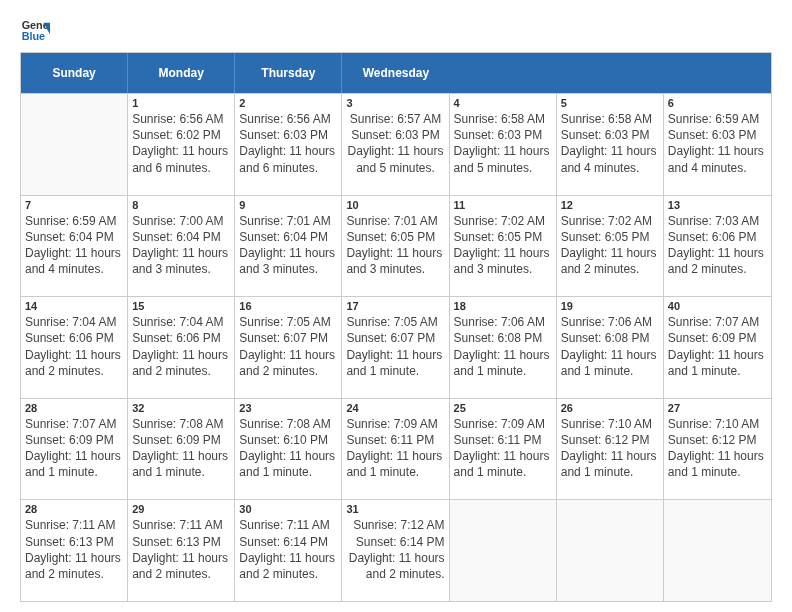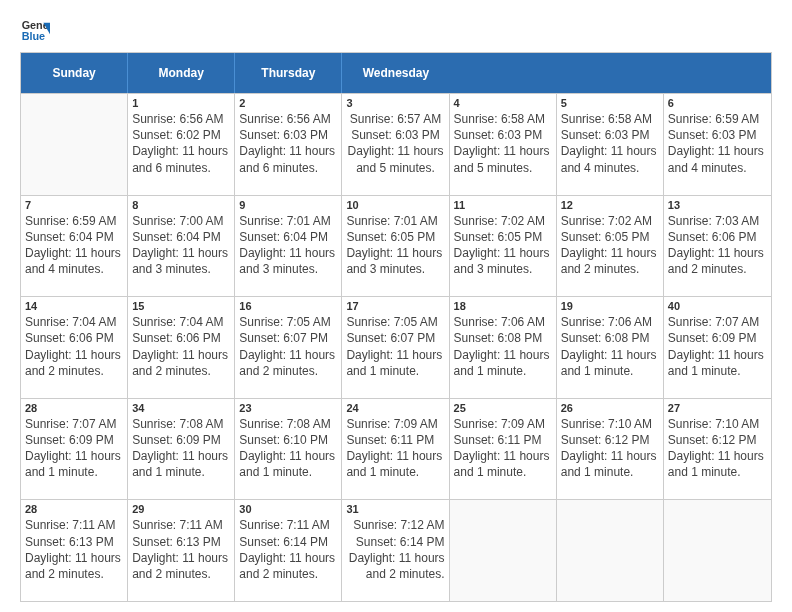--- a/index.html
+++ b/index.html
@@ -273,21 +273,21 @@
         </div>
         <div class="cal-row">
           <div class="cal-cell">
             <div class="day-num">28</div>
             <div class="cell-text" style="white-space: pre-line;">Sunrise: 7:07 AM
 Sunset: 6:09 PM
 Daylight: 11 hours
 and 1 minute.</div>
           </div>
           <div class="cal-cell">
-            <div class="day-num">34</div>
+            <div class="day-num">32</div>
             <div class="cell-text" style="white-space: pre-line;">Sunrise: 7:08 AM
 Sunset: 6:09 PM
 Daylight: 11 hours
 and 1 minute.</div>
           </div>
           <div class="cal-cell">
             <div class="day-num">23</div>
             <div class="cell-text" style="white-space: pre-line;">Sunrise: 7:08 AM
 Sunset: 6:10 PM
 Daylight: 11 hours

